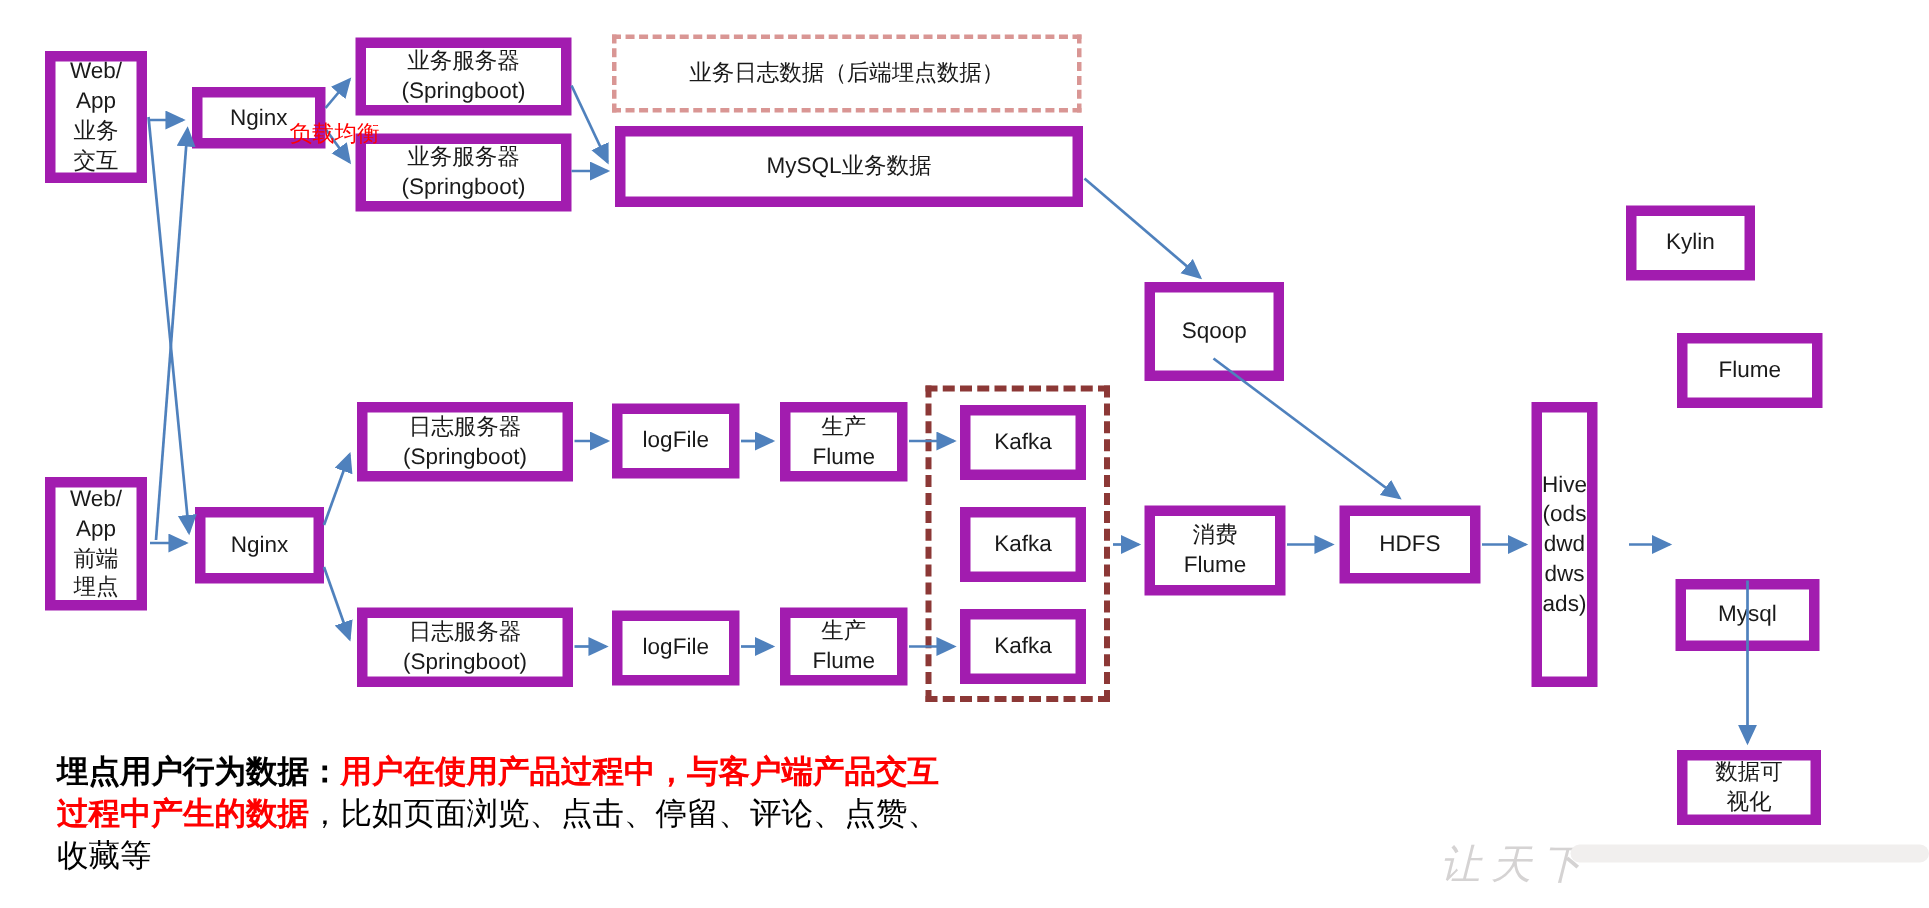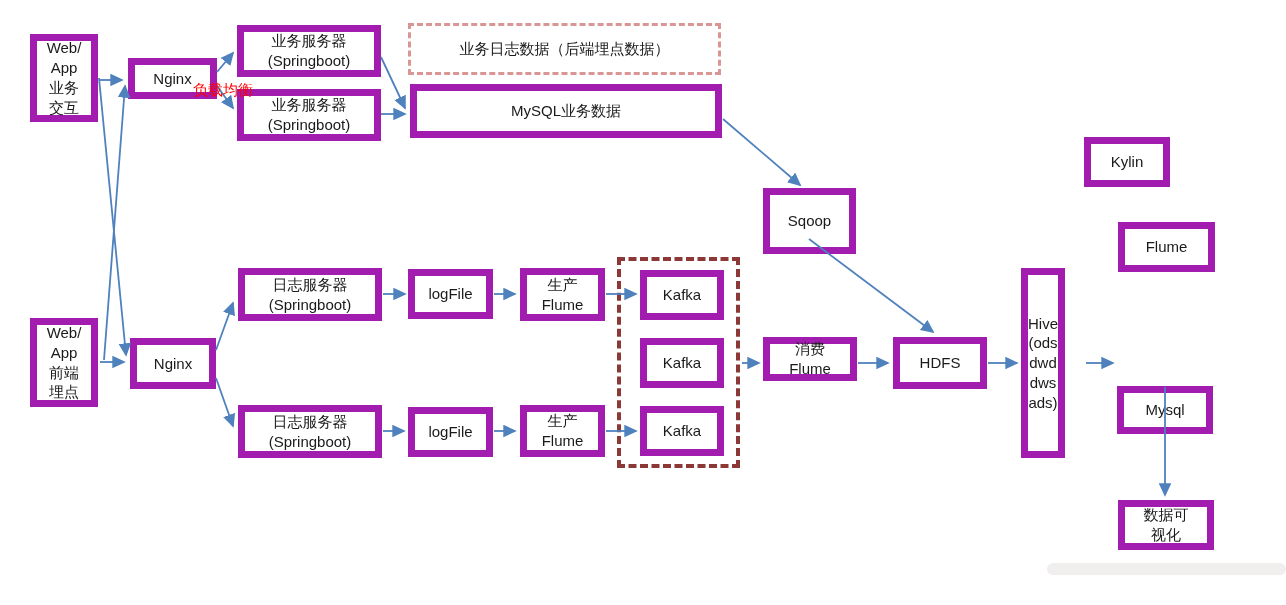--- a/index.html
+++ b/index.html
@@ -82,20 +82,21 @@
     z-index:4;
     pointer-events:none;
   }
   svg.connectors line{stroke:#4f81bd;stroke-width:1.8;}
 </style>
 </head>
 <body>
 
 <div id="canvas">
 
+  <div class="watermark">让天下</div>
   <div class="watermark-bar"></div>
 
   <svg class="connectors">
     <defs>
       <marker id="ah" markerWidth="8" markerHeight="8" refX="6.5" refY="3.5" orient="auto">
         <path d="M0,0 L7.5,3.5 L0,7 z" fill="#4f81bd"></path>
       </marker>
     </defs>
     <line x1="99" y1="80" x2="122" y2="80" marker-end="url(#ah)"></line>
     <line x1="99" y1="78" x2="126" y2="355" marker-end="url(#ah)"></line>
@@ -171,21 +172,21 @@
   <div class="node" style="left:640px;top:270px;width:84px;height:50px;">
       <span>Kafka</span>
     </div>
   <div class="node" style="left:640px;top:338px;width:84px;height:50px;">
       <span>Kafka</span>
     </div>
   <div class="node" style="left:640px;top:406px;width:84px;height:50px;">
       <span>Kafka</span>
     </div>
 
-  <div class="node" style="left:763px;top:337px;width:94px;height:44px;">
+  <div class="node" style="left:763px;top:337px;width:94px;height:60px;">
       <span>消费
 Flume</span>
     </div>
   <div class="node" style="left:893px;top:337px;width:94px;height:52px;">
       <span>HDFS</span>
     </div>
   <div class="node" style="left:1021px;top:268px;width:44px;height:190px;">
       <span>Hive
 (ods
 dwd
@@ -219,14 +220,18 @@
 
   <div class="node" style="left:1118px;top:500px;width:96px;height:50px;">
       <span>数据可
 视化</span>
     </div>
 
   <div class="red-note" style="left:193px;top:43px;margin-top:36px;">负载均衡</div>
 
 
 
+  <div class="paragraph" style="left:38px;top:500px;width:600px;">
+    <span class="lead-bold">埋点用户行为数据：</span><span class="hl-red">用户在使用产品过程中，与客户端产品交互过程中产生的数据</span><span class="rest-black">，比如页面浏览、点击、停留、评论、点赞、
+收藏等</span>
+  </div>
 
 </div>
 
 </body></html>

